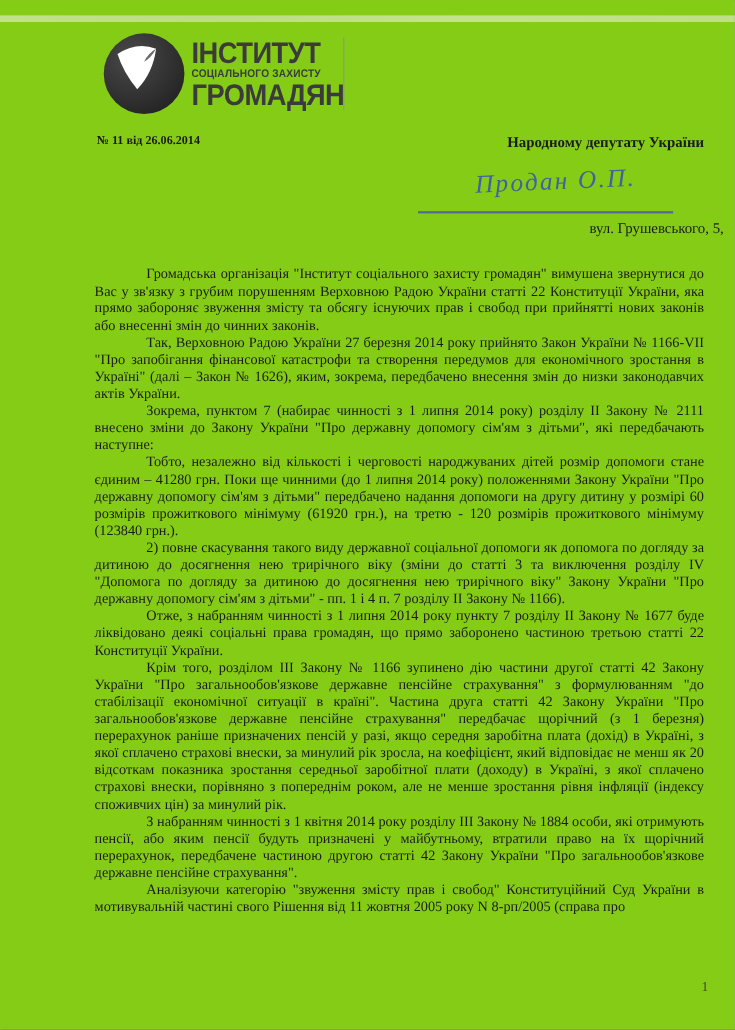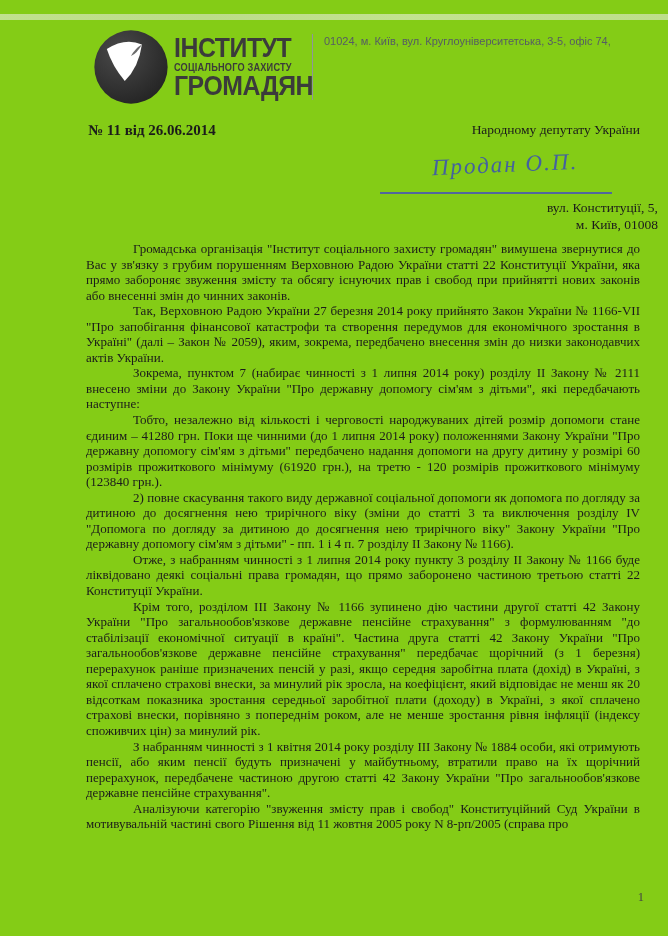--- a/index.html
+++ b/index.html
@@ -32,22 +32,22 @@
   .wordmark .big{font-size:27px;font-weight:bold;line-height:25px;letter-spacing:-0.5px;}
   .wordmark .small{font-size:10px;font-weight:bold;line-height:13px;letter-spacing:0.2px;}
   .lh-divider{position:absolute;left:220px;top:8px;width:1px;height:66px;background:#8f959b;}
   .contact{
     position:absolute;left:232px;top:8px;width:320px;
     font-family:"Liberation Sans", sans-serif;
     font-size:11px;line-height:15.5px;color:#565c64;
   }
   
   .ref-row{position:absolute;left:88px;top:122px;width:552px;}
-  .ref-number{position:absolute;left:0;top:0;font-size:15px;font-weight:bold;font-family:Liberation Serif, serif;}
-  .addressee-title{position:absolute;right:0;top:0;font-size:13.5px;font-weight:normal;text-align:right;}
+  .ref-number{position:absolute;left:0;top:0;font-size:11px;font-weight:bold;font-family:Liberation Serif, serif;}
+  .addressee-title{position:absolute;right:0;top:0;font-size:13.5px;font-weight:bold;text-align:right;}
   .handwritten{
     position:absolute;left:390px;top:152px;width:230px;
     font-size:23px;font-style:italic;color:#44619f;
     letter-spacing:2px;text-align:center;
     transform:rotate(-2.5deg);
   }
   .sig-underline{position:absolute;left:380px;top:192px;width:232px;height:2px;background:#51689c;}
   .addressee-address{
     position:absolute;right:30px;top:200px;width:300px;
     font-size:13.5px;line-height:16.5px;text-align:right;
@@ -82,44 +82,42 @@
         <path d="M64,21 Q55,26 50,36 Q58,32 64,21 Z" fill="#3a3a3a" opacity="0.75"></path>
       </svg>
     </div>
     <div class="wordmark">
       <div class="big">ІНСТИТУТ</div>
       <div class="small">СОЦІАЛЬНОГО ЗАХИСТУ</div>
       <div class="big">ГРОМАДЯН</div>
     </div>
     <div class="lh-divider"></div>
     <div class="contact">
-      <div>01024, м. Київ, вул. Круглоуніверситетська, 3-5, офіс 74,</div>
     </div>
   </div>
 
   <div class="ref-row">
     <div class="ref-number">№ 11 від 26.06.2014</div>
     <div class="addressee-title">Народному депутату України</div>
   </div>
 
   <div class="handwritten">Продан О.П.</div>
   <div class="sig-underline"></div>
 
   <div class="addressee-address">
-    <div>вул. Конституції, 5,</div>
-    <div>м. Київ, 01008</div>
+    <div>вул. Грушевського, 5,</div>
   </div>
 
   <div class="body-text">
     <p>Громадська організація "Інститут соціального захисту громадян" вимушена звернутися до Вас у зв'язку з грубим порушенням Верховною Радою України статті 22 Конституції України, яка прямо забороняє звуження змісту та обсягу існуючих прав і свобод при прийнятті нових законів або внесенні змін до чинних законів.</p>
-    <p>Так, Верховною Радою України 27 березня 2014 року прийнято Закон України № 1166-VII "Про запобігання фінансової катастрофи та створення передумов для економічного зростання в Україні" (далі – Закон № 2059), яким, зокрема, передбачено внесення змін до низки законодавчих актів України.</p>
+    <p>Так, Верховною Радою України 27 березня 2014 року прийнято Закон України № 1166-VII "Про запобігання фінансової катастрофи та створення передумов для економічного зростання в Україні" (далі – Закон № 1626), яким, зокрема, передбачено внесення змін до низки законодавчих актів України.</p>
     <p>Зокрема, пунктом 7 (набирає чинності з 1 липня 2014 року) розділу ІІ Закону № 2111 внесено зміни до Закону України "Про державну допомогу сім'ям з дітьми", які передбачають наступне:</p>
     <p>Тобто, незалежно від кількості і черговості народжуваних дітей розмір допомоги стане єдиним – 41280 грн. Поки ще чинними (до 1 липня 2014 року) положеннями Закону України "Про державну допомогу сім'ям з дітьми" передбачено надання допомоги на другу дитину у розмірі 60 розмірів прожиткового мінімуму (61920 грн.), на третю - 120 розмірів прожиткового мінімуму (123840 грн.).</p>
     <p>2) повне скасування такого виду державної соціальної допомоги як допомога по догляду за дитиною до досягнення нею трирічного віку (зміни до статті 3 та виключення розділу IV "Допомога по догляду за дитиною до досягнення нею трирічного віку" Закону України "Про державну допомогу сім'ям з дітьми" - пп. 1 і 4 п. 7 розділу ІІ Закону № 1166).</p>
-    <p>Отже, з набранням чинності з 1 липня 2014 року пункту 3 розділу ІІ Закону № 1166 буде ліквідовано деякі соціальні права громадян, що прямо заборонено частиною третьою статті 22 Конституції України.</p>
+    <p>Отже, з набранням чинності з 1 липня 2014 року пункту 7 розділу ІІ Закону № 1677 буде ліквідовано деякі соціальні права громадян, що прямо заборонено частиною третьою статті 22 Конституції України.</p>
     <p>Крім того, розділом ІІІ Закону № 1166 зупинено дію частини другої статті 42 Закону України "Про загальнообов'язкове державне пенсійне страхування" з формулюванням "до стабілізації економічної ситуації в країні". Частина друга статті 42 Закону України "Про загальнообов'язкове державне пенсійне страхування" передбачає щорічний (з 1 березня) перерахунок раніше призначених пенсій у разі, якщо середня заробітна плата (дохід) в Україні, з якої сплачено страхові внески, за минулий рік зросла, на коефіцієнт, який відповідає не менш як 20 відсоткам показника зростання середньої заробітної плати (доходу) в Україні, з якої сплачено страхові внески, порівняно з попереднім роком, але не менше зростання рівня інфляції (індексу споживчих цін) за минулий рік.</p>
     <p>З набранням чинності з 1 квітня 2014 року розділу ІІІ Закону № 1884 особи, які отримують пенсії, або яким пенсії будуть призначені у майбутньому, втратили право на їх щорічний перерахунок, передбачене частиною другою статті 42 Закону України "Про загальнообов'язкове державне пенсійне страхування".</p>
     <p>Аналізуючи категорію "звуження змісту прав і свобод" Конституційний Суд України в мотивувальній частині свого Рішення від 11 жовтня 2005 року N 8-рп/2005 (справа про</p>
   </div>
 
   <div class="page-number">1</div>
 
 </div>
 
 </body></html>

